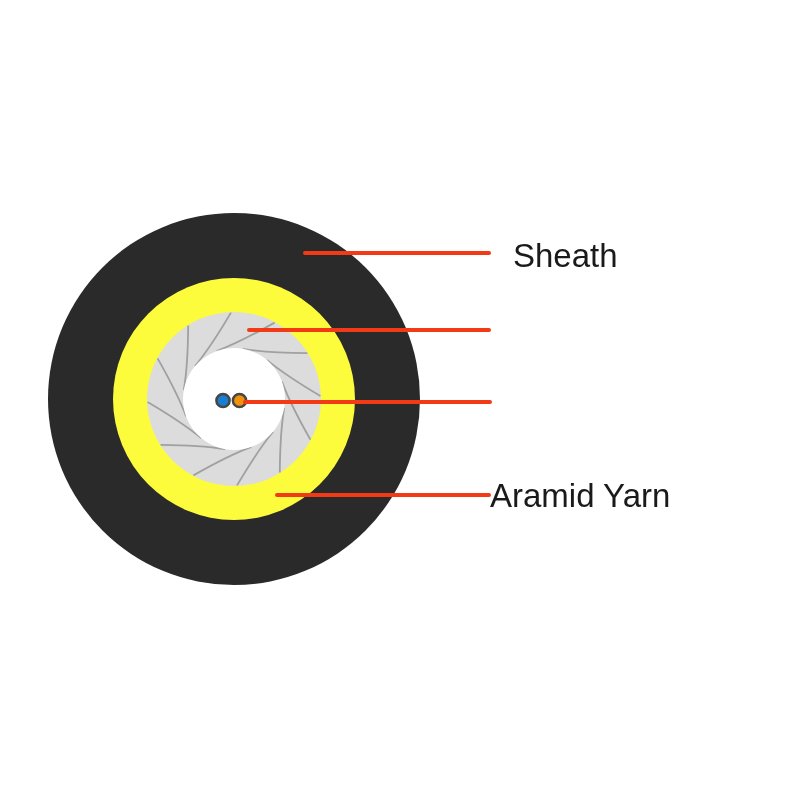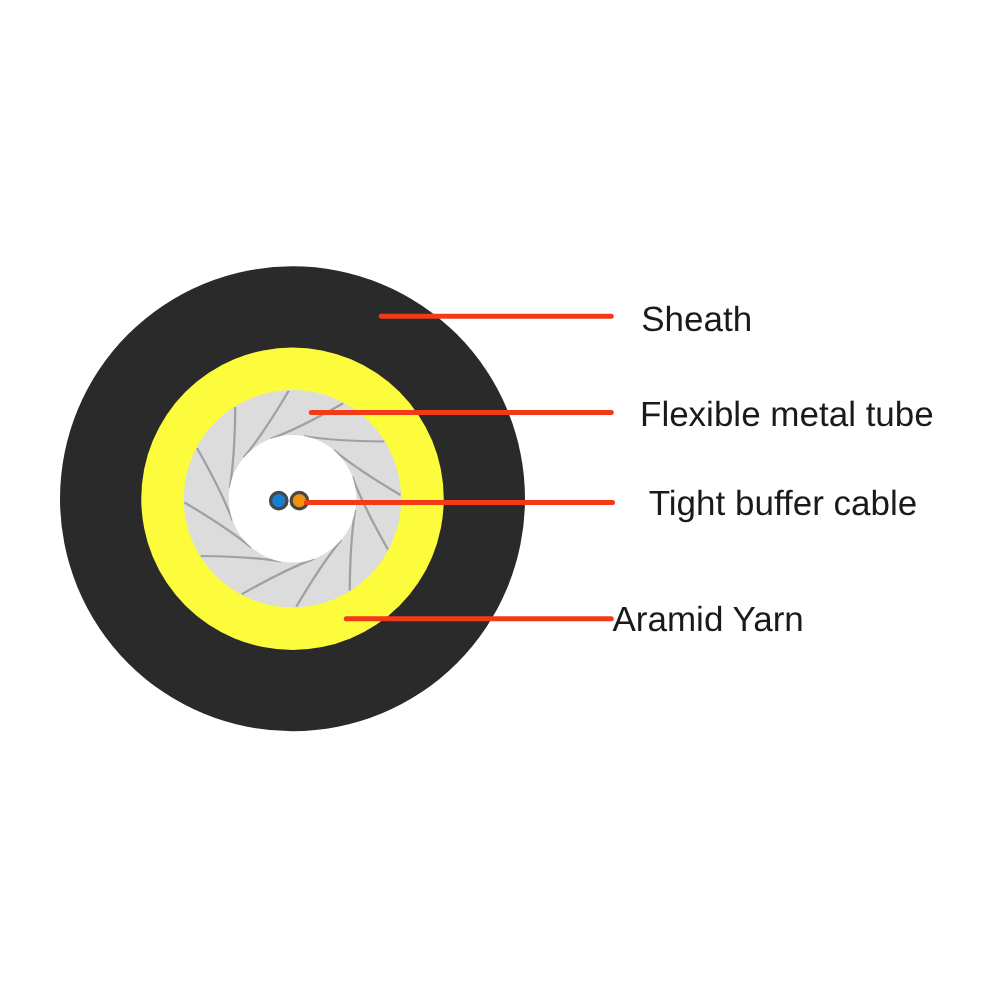--- a/index.html
+++ b/index.html
@@ -39,21 +39,21 @@
     stroke-width: 2.5;
   }
   .fiber-orange {
     fill: var(--orange-fiber);
     stroke: var(--fiber-outline);
     stroke-width: 2.5;
   }
   .label {
     position: absolute;
     transform: translateY(-50%);
-    font-size: 28px;
+    font-size: 33px;
     line-height: 1.1;
     color: var(--label-text);
     white-space: nowrap;
   }
 </style>
 </head>
 <body>
 
 <div class="stage">
 
@@ -83,16 +83,14 @@
     <circle class="fiber-blue" cx="223" cy="400.5" r="6.6"></circle>
     <circle class="fiber-orange" cx="239.5" cy="400.5" r="6.6"></circle>
 
     <line class="leader" x1="305" y1="253" x2="489" y2="253"></line>
     <line class="leader" x1="249" y1="330" x2="489" y2="330"></line>
     <line class="leader" x1="245" y1="402" x2="490" y2="402"></line>
     <line class="leader" x1="277" y1="495" x2="489" y2="495"></line>
   </svg>
 
   <div class="label" style="left:513px; top:256px;">Sheath</div>
-  <div class="label" style="left:512px; top:332px;">Flexible metal tube</div>
-  <div class="label" style="left:519px; top:403px;">Tight buffer cable</div>
   <div class="label" style="left:490px; top:496px;">Aramid Yarn</div>
 </div>
 
 </body></html>

